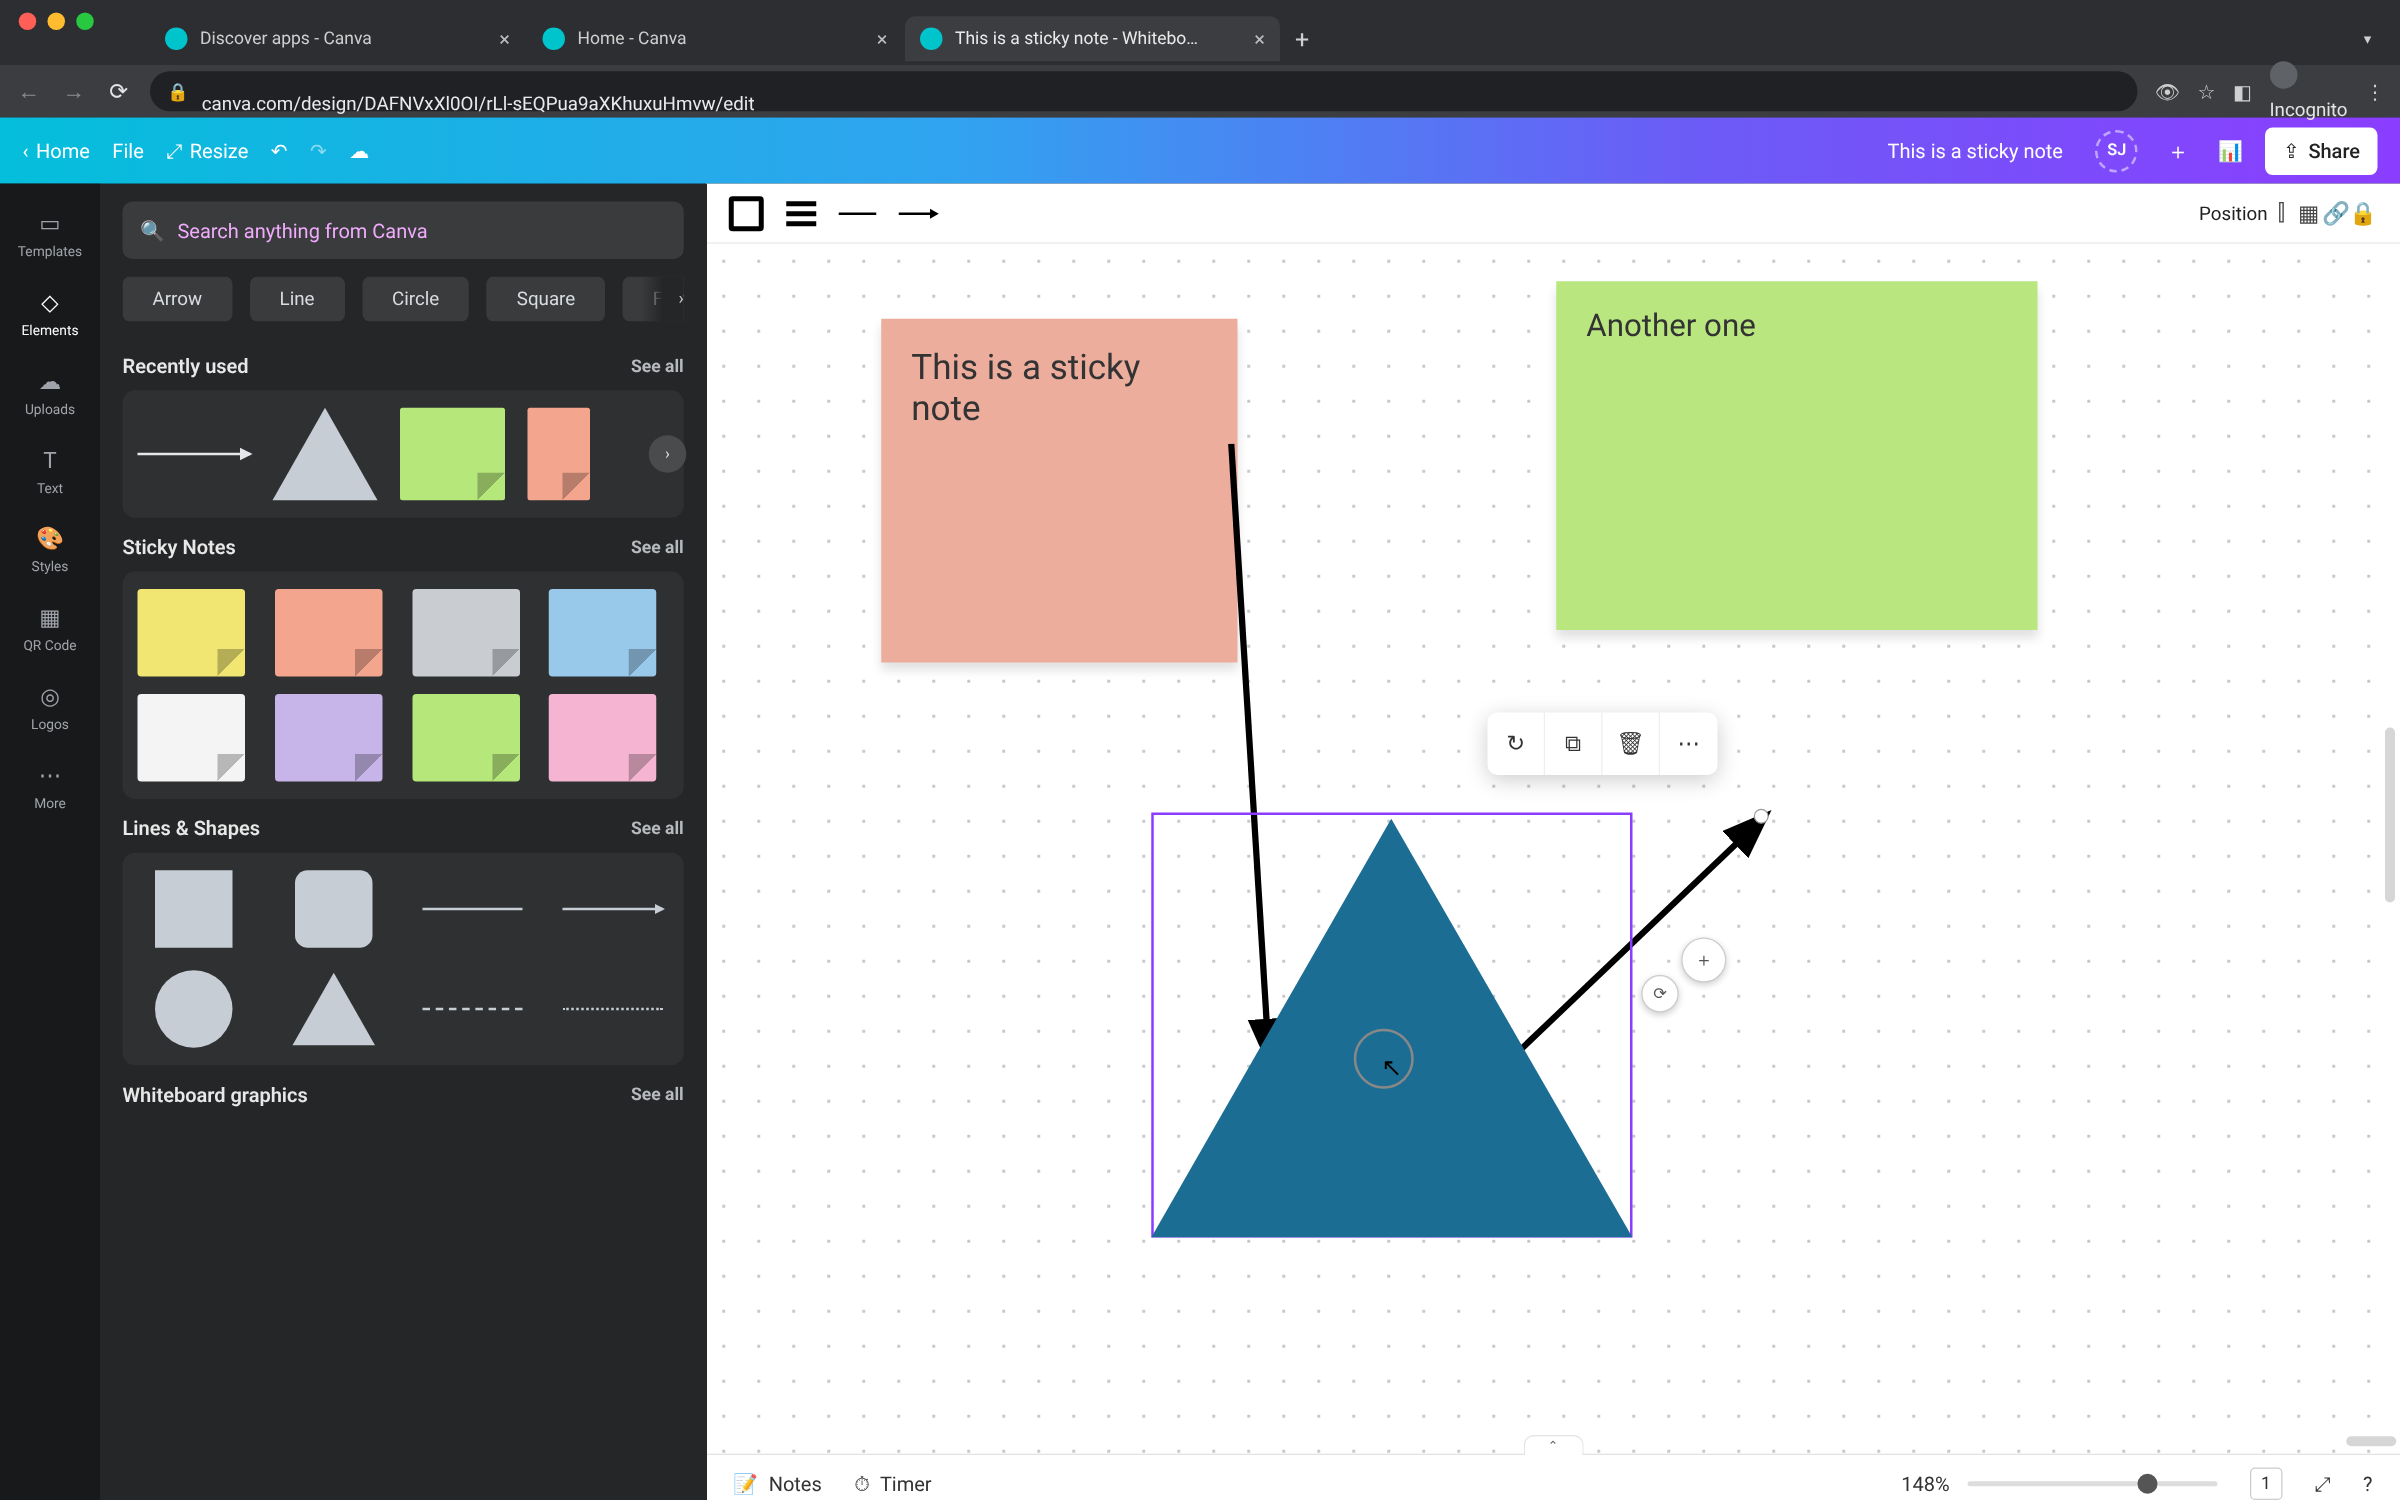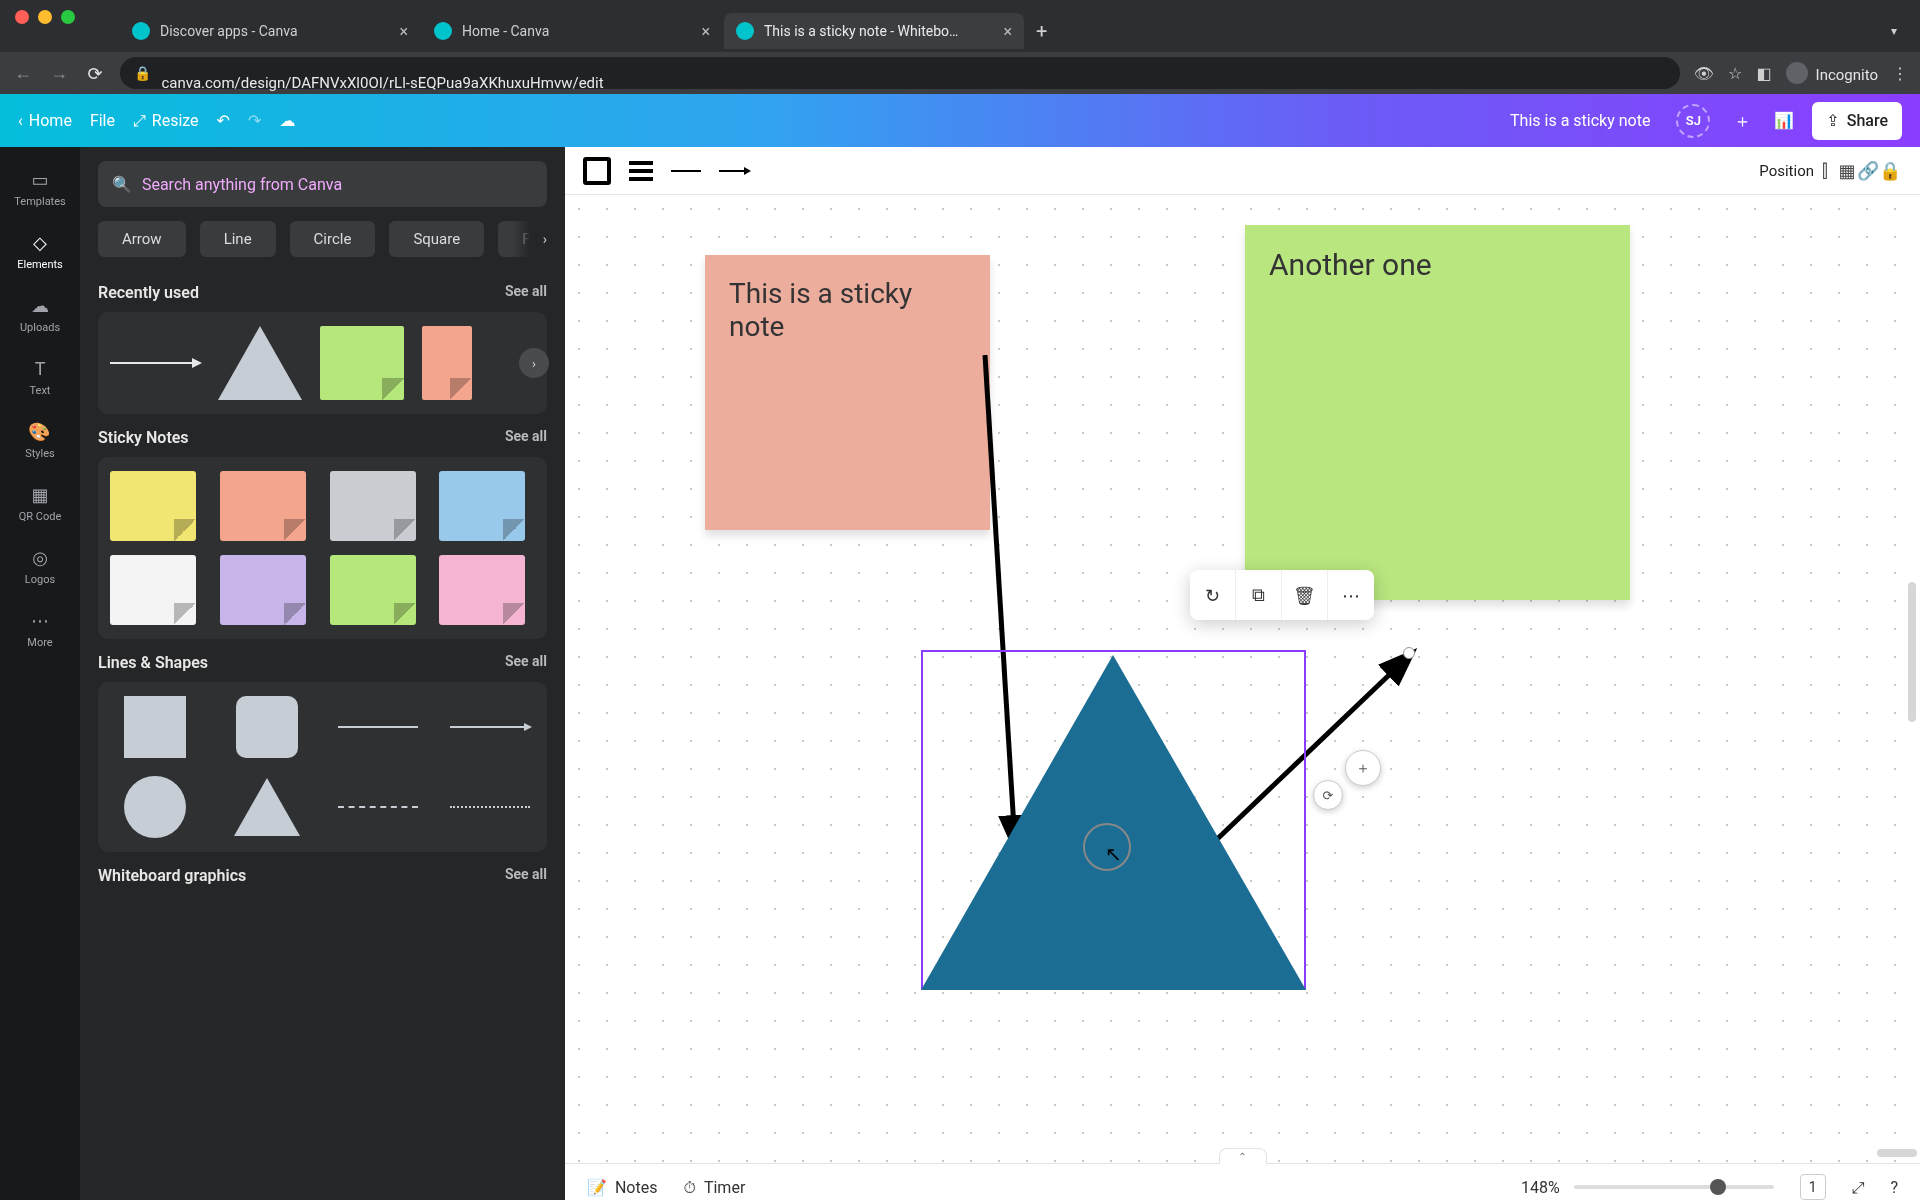--- a/index.html
+++ b/index.html
@@ -22,21 +22,21 @@
 .new-tab { color:#cfcfcf; font-size:20px; padding:0 10px; cursor:pointer; }
 .tabs .chevron { margin-left:auto; color:#cfcfcf; padding:0 15px; font-size:12px; }
 
 .omnibox { display:flex; align-items:center; background:#3c3d40; height:42px; padding:0 12px; gap:14px; }
 .nav-btn { color:#8e8e8e; width:22px; text-align:center; font-size:18px; }
 .nav-btn.active { color:#e4e4e4; }
 .addr { flex:1; display:flex; align-items:center; background:#202124; border-radius:20px; height:32px; padding:0 14px; gap:10px; }
 .addr .lock { color:#9aa0a6; font-size:14px; }
 .addr .url { color:#e8eaed; font-size:15px;margin-top:20px; }
 .omni-right { display:flex; align-items:center; gap:14px; color:#cfcfcf; font-size:16px; }
-.incognito-badge { display:flex; align-items:flex-end; gap:8px; font-size:15px; color:#e4e4e4; }
+.incognito-badge { display:flex; align-items:flex-start; gap:8px; font-size:15px; color:#e4e4e4;flex-direction:column; }
 .incognito-icon { width:22px; height:22px; border-radius:50%; background:#5f6368; }
 
 
 .canva-header { height:53px; background:linear-gradient(90deg,#04bedb 0%, #31a3f0 40%, #6b5cf6 70%, #8b3dff 100%); display:flex; align-items:center; padding:0 18px; gap:18px; color:white; font-size:16px; }
 .canva-header .hbtn { display:flex; align-items:center; gap:6px; cursor:pointer; }
 .canva-header .spacer { flex:1; }
 .doc-title { font-size:16px; margin-right:8px; }
 .avatar-circle { width:34px; height:34px; border-radius:50%; border:2px dashed rgba(255,255,255,.5); display:flex; align-items:center; justify-content:center; font-size:13px; font-weight:600; color:#fff; }
 .plus-circle { width:28px; height:28px; border-radius:50%; display:flex; align-items:center; justify-content:center; font-size:18px; cursor:pointer; }
 .share-btn { background:white; color:#222; border-radius:6px; height:38px; padding:0 14px; display:flex; align-items:center; gap:7px; font-weight:500; cursor:pointer; }
@@ -50,21 +50,21 @@
 .rail-item.selected { color:#fff; }
 .rail-icon { width:24px; height:24px; display:flex; align-items:center; justify-content:center; font-size:18px; }
 
 
 .panel { width:485px; background:#252627; color:#e4e4e4; display:flex; flex-direction:column; padding:14px 18px 10px 18px; overflow-y:hidden; position:relative; }
 .search { display:flex; align-items:center; background:#3a3b3d; border-radius:8px; height:46px; padding:0 14px; gap:10px; color:#bbb; font-size:16px; }
 .chips { display:flex; gap:14px; margin:14px 0 12px 0; overflow:hidden; align-items:center; position:relative; }
 .chip { background:#3a3b3d; color:#d9dce0; font-size:15px; padding:9px 24px; border-radius:6px; cursor:pointer; white-space:nowrap; }
 .chips .more { position:absolute; right:0; top:0; bottom:0; width:34px; background:linear-gradient(90deg, rgba(37,38,39,0) 0%, #252627 50%); display:flex; align-items:center; justify-content:flex-end; color:#ccc; font-size:14px; }
 
-.section-h { display:flex; justify-content:space-between; margin:14px 0 10px 0; }
+.section-h { display:flex; align-items:center; justify-content:space-between; margin:14px 0 10px 0; }
 .section-h .title { font-weight:600; font-size:16px; color:#e8e8e8; }
 .see-all { color:#b6b9bd; font-size:14px; cursor:pointer;font-weight:bold; }
 .thumb-row { background:#2f3032; border-radius:10px; padding:14px 12px; display:flex; align-items:center; gap:18px; position:relative; }
 .thumb-row .scroll-next { position:absolute; right:-2px; top:50%; transform:translateY(-50%); width:30px; height:30px; border-radius:50%; background:#4a4b4d; color:#ddd; display:flex; align-items:center; justify-content:center; font-size:13px; cursor:pointer; }
 
 .arrow-shape { width:90px; height:2px; background:#e5e7eb; position:relative; }
 .arrow-shape::after { content:""; position:absolute; right:-2px; top:50%; transform:translateY(-50%); border-left:10px solid #e5e7eb; border-top:5px solid transparent; border-bottom:5px solid transparent; }
 .tri-shape { width:0; height:0; border-left:42px solid transparent; border-right:42px solid transparent; border-bottom:74px solid #c6cdd5; }
 .green-note { width:84px; height:74px; background:#b5e77a; position:relative; border-radius:2px; }
 .green-note::after, .salmon-note::after, .sticky::after { content:""; position:absolute; right:0; bottom:0; width:22px; height:22px; background:linear-gradient(135deg, rgba(0,0,0,.25) 0%, rgba(0,0,0,.25) 50%, transparent 50%); }
@@ -104,21 +104,21 @@
 .tb-segment.arrow { position:relative; }
 .tb-segment.arrow::after { content:""; position:absolute; right:-2px; top:50%; transform:translateY(-50%); border-left:7px solid #000; border-top:4px solid transparent; border-bottom:4px solid transparent; }
 .canvas-toolbar .spacer { flex:1; }
 .tb-right { display:flex; align-items:center; font-size:15px; }
 .tb-icon { width:22px; height:22px; display:flex; align-items:center; justify-content:center; font-size:18px; color:#444; cursor:pointer; }
 
 .whiteboard { flex:1; position:relative; background:#fff; background-image:radial-gradient(#c9c9c9 1.5px, transparent 1.5px); background-size:28px 28px; overflow:hidden; }
 
 .wb-sticky { position:absolute; padding:22px 24px; font-size:28px; color:#333; box-shadow:0 6px 8px rgba(0,0,0,.12); }
 .wb-sticky.salmon { background:#ecad9d; left:140px; top:60px; width:285px; height:275px; }
-.wb-sticky.green2 { background:#b9e67f; left:680px; top:30px; width:385px; height:375px; font-size:30px; }
+.wb-sticky.green2 { background:#b9e67f; left:680px; top:30px; width:385px; height:279px; font-size:25px; }
 
 .selection-box { position:absolute; border:2px solid #8b3dff; left:356px; top:455px; width:385px; height:340px; }
 .triangle-canvas { position:absolute; left:356px; top:460px; width:385px; height:335px; }
 .triangle-canvas svg { width:100%; height:100%; }
 
 .arrow-canvas { position:absolute; pointer-events:none; }
 
 .floating-toolbar { position:absolute; left:625px; top:375px; background:#fff; border-radius:8px; box-shadow:0 4px 18px rgba(0,0,0,.2); display:flex; align-items:center; height:50px; }
 .ft-btn { width:46px; height:50px; display:flex; align-items:center; justify-content:center; font-size:18px; color:#333; cursor:pointer; border-right:1px solid #eee; }
 .ft-btn:last-child { border-right:none; }

